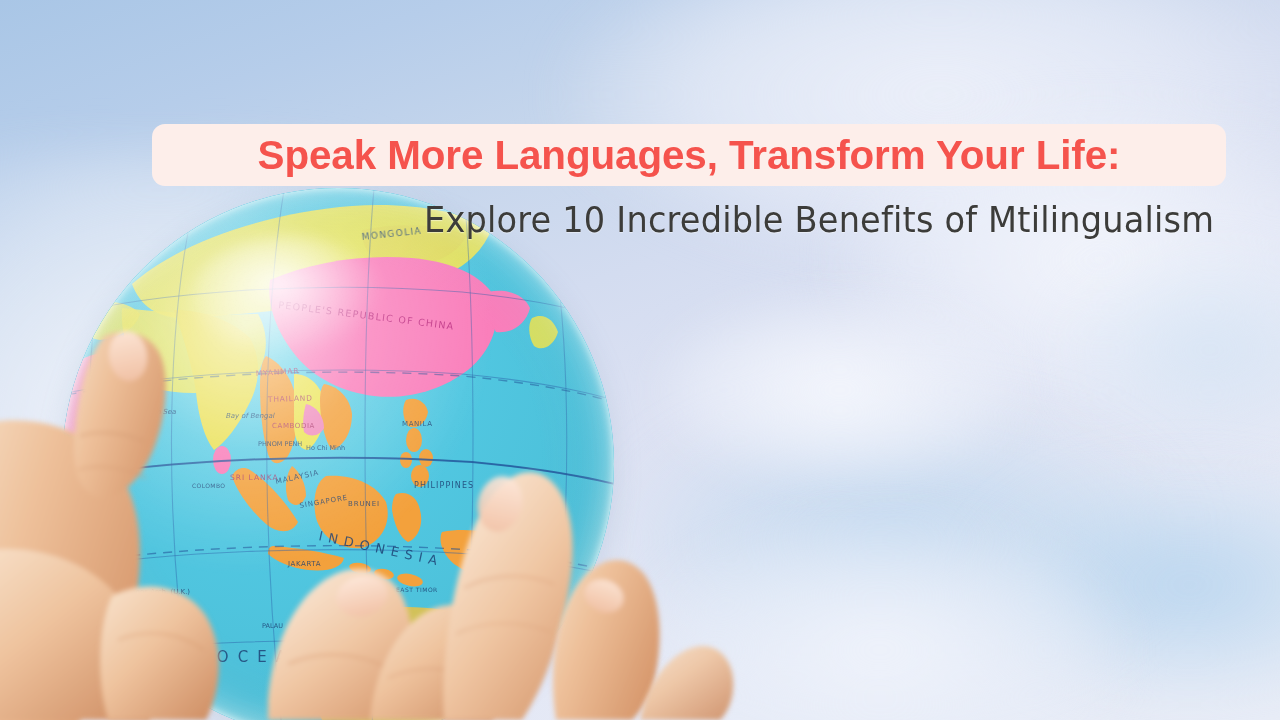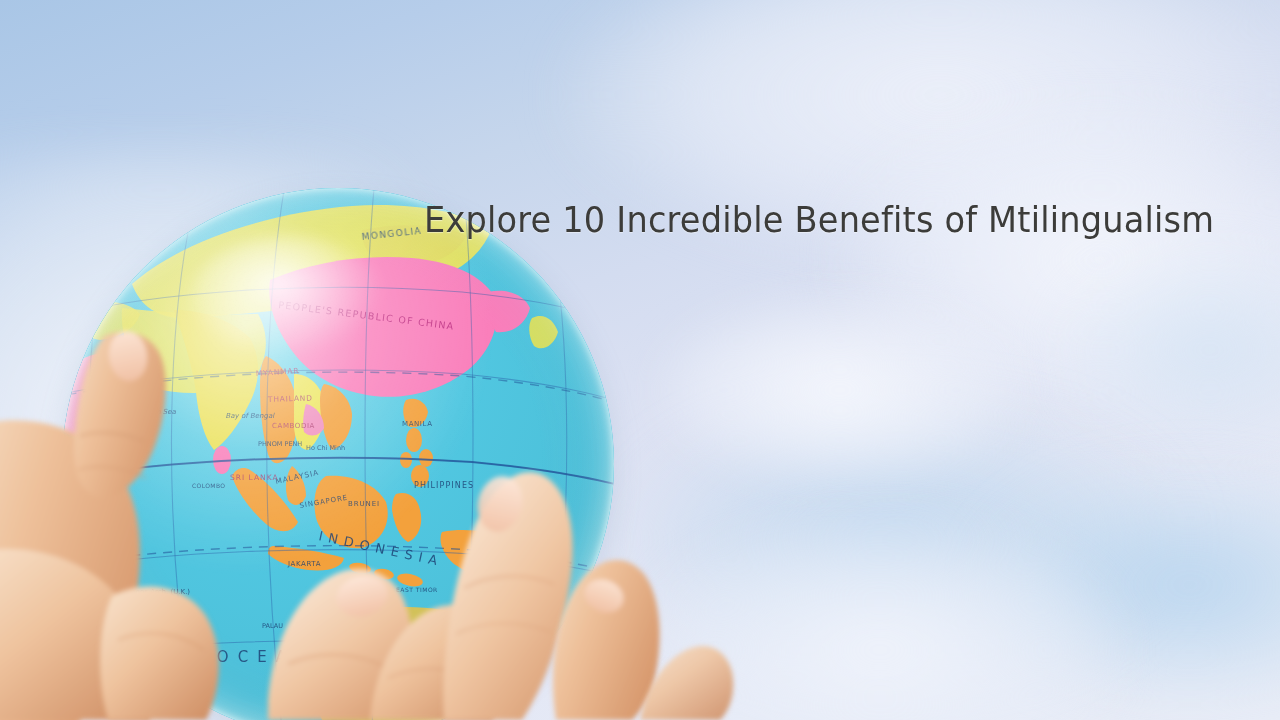--- a/index.html
+++ b/index.html
@@ -409,16 +409,19 @@
         <ellipse cx="604" cy="596" rx="20" ry="16" fill="url(#nailG)" transform="rotate(22 604 596)" opacity="0.85"></ellipse>
       </g>
 
       <g filter="url(#softEdge2)">
         <path d="M640,720 C646,690 662,662 686,650 C708,640 726,650 732,672
                  C736,692 730,710 720,720 Z" fill="url(#skinB)" opacity="0.9"></path>
       </g>
     </svg>
   </div>
 
+  <div class="title-band">
+    <div class="title-text">Speak More Languages, Transform Your Life:</div>
+  </div>
 
   <div class="subtitle">Explore 10 Incredible Benefits of Mtilingualism</div>
 
 </div>
 
 </body></html>

